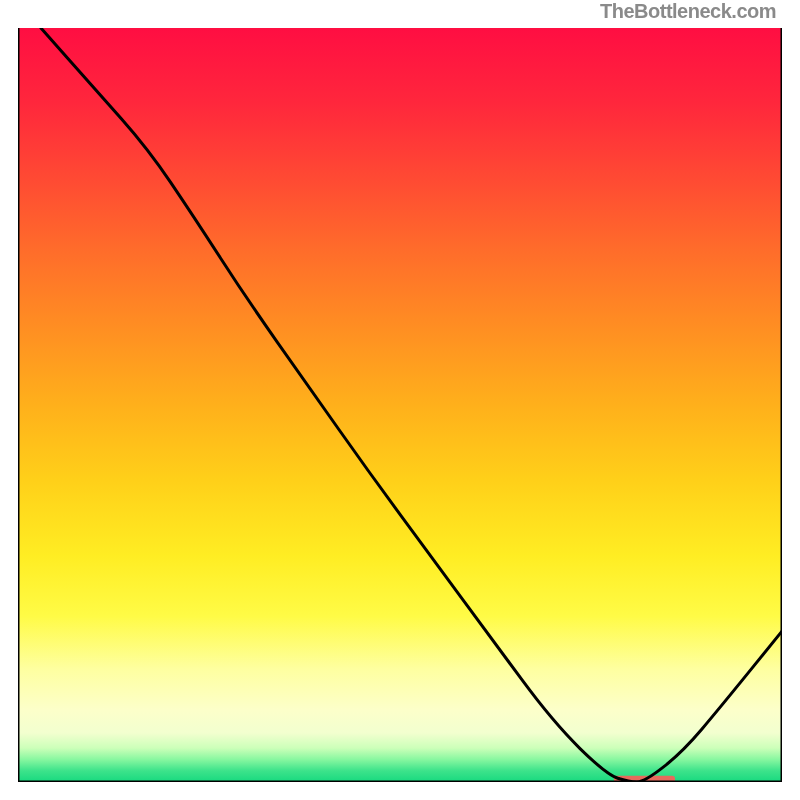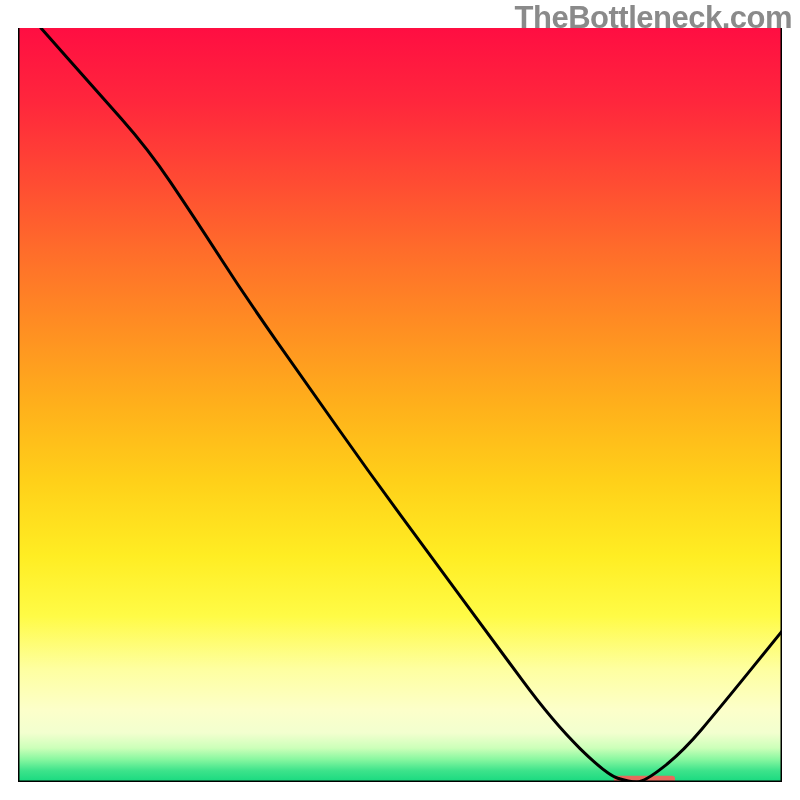--- a/index.html
+++ b/index.html
@@ -11,23 +11,23 @@
     overflow: hidden;
   }
   .container {
     position: relative;
     width: 800px;
     height: 800px;
   }
   .attribution {
     position: absolute;
     top: 0;
-    right: 8px;
+    right: 24px;
     font-family: Arial, Helvetica, sans-serif;
-    font-size: 31px;
+    font-size: 20px;
     font-weight: bold;
     color: #8a8a8a;
     letter-spacing: -0.5px;
   }
   .plot {
     position: absolute;
     left: 18px;
     top: 28px;
     width: 764px;
     height: 754px;

